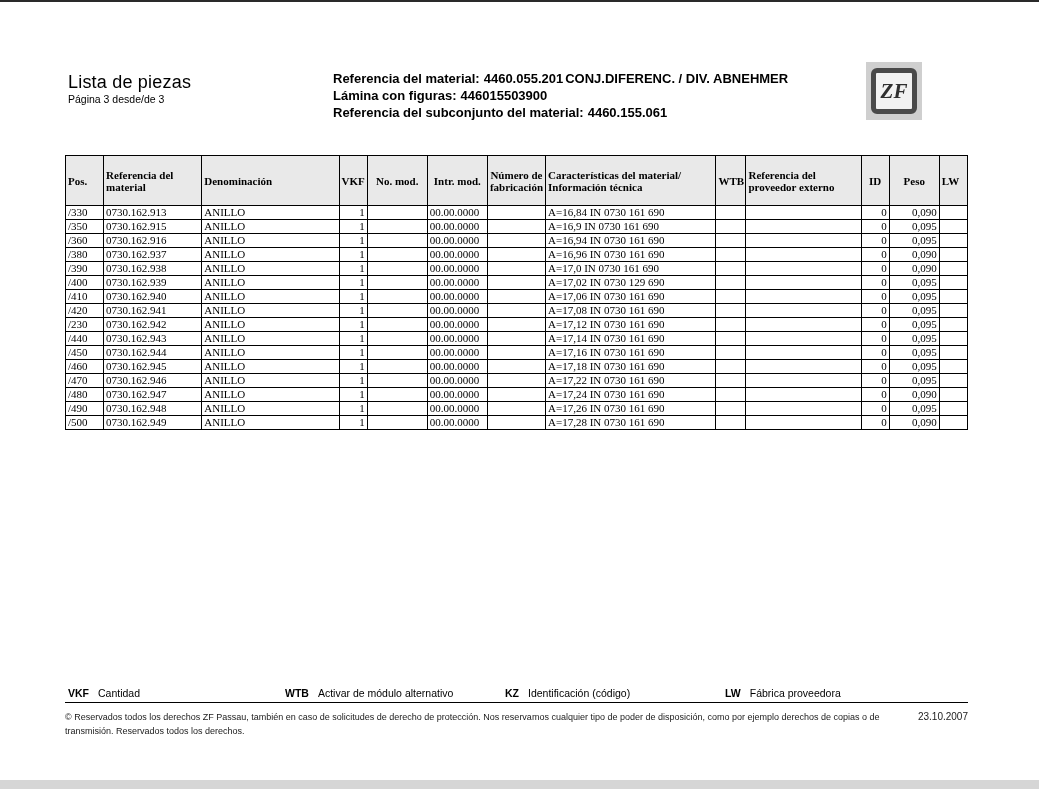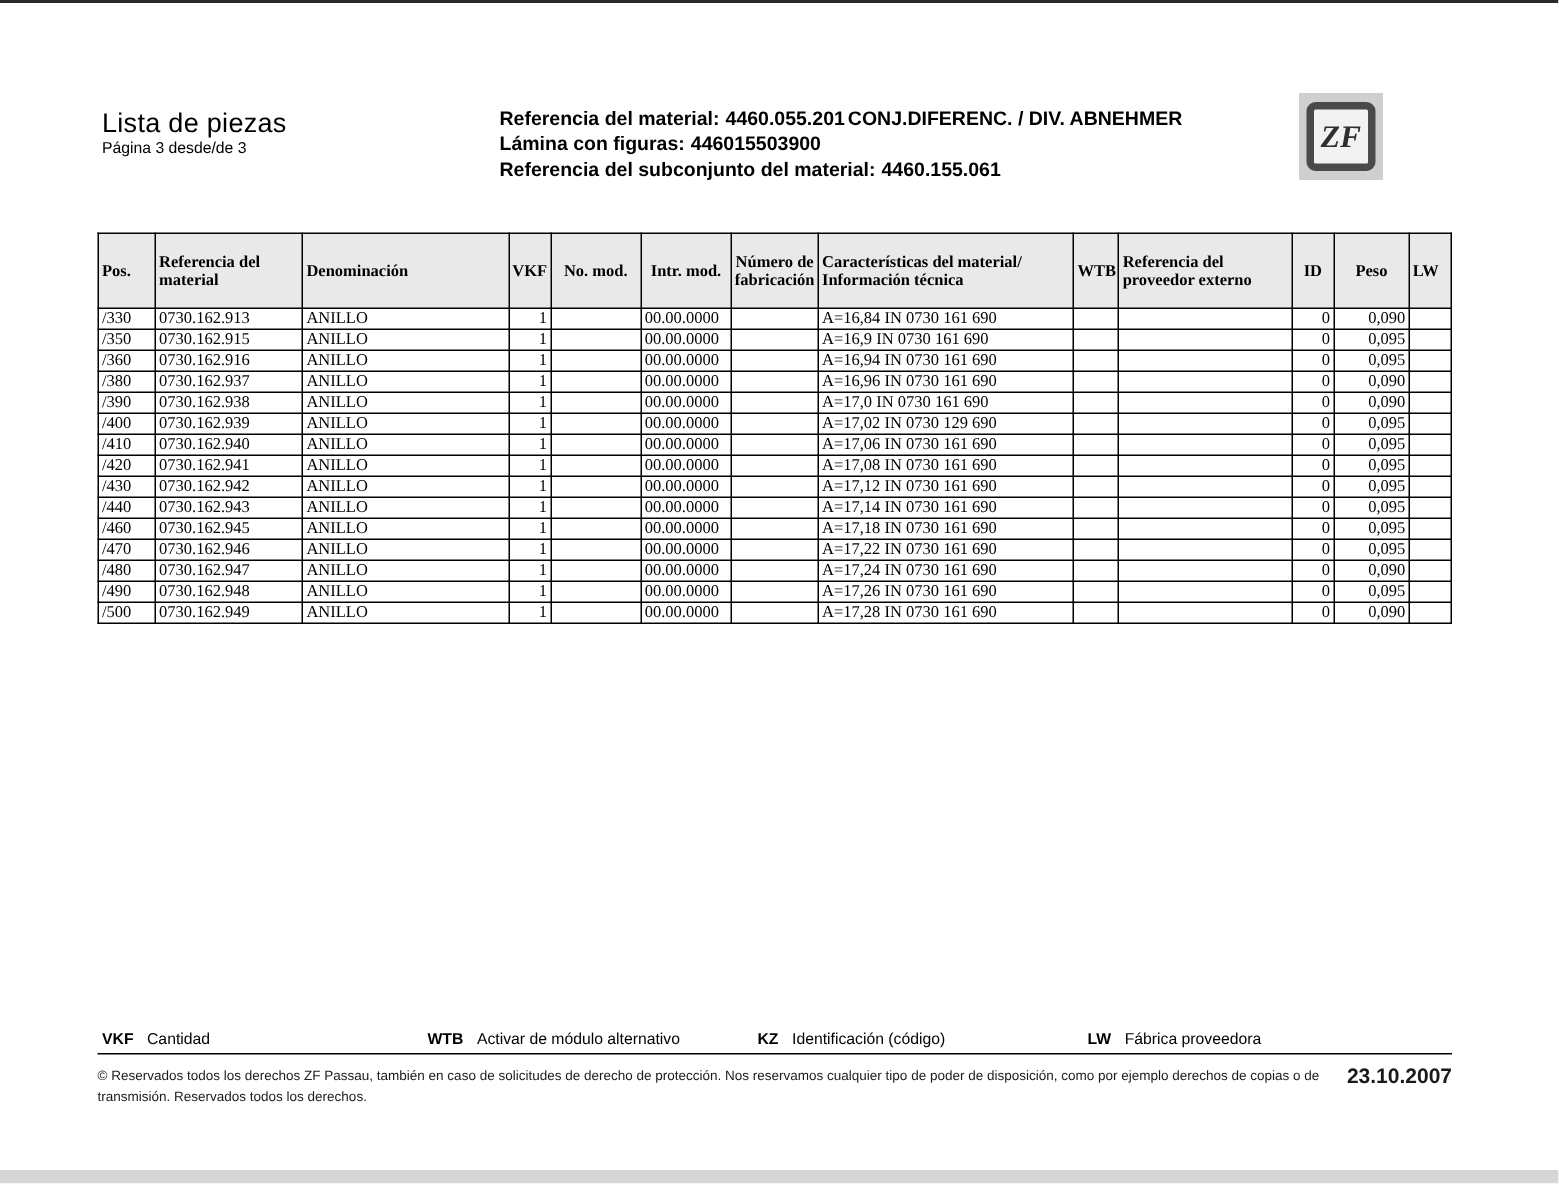--- a/index.html
+++ b/index.html
@@ -33,21 +33,21 @@
   .parts th.ta-c { text-align:center; }
   td.c-vkf, td.c-id, td.c-peso { text-align:right; }
 
   .legend { position:absolute; left:65px; top:687px; width:903px; height:16px; border-bottom:1px solid #000; font-size:10.5px; }
   .legend-item { position:absolute; top:0; white-space:nowrap; }
   .legend-key { font-weight:bold; margin-right:9px; }
   .li-0 { left:3px; } .li-1 { left:220px; } .li-2 { left:440px; } .li-3 { left:660px; }
 
   .copyright { position:absolute; left:65px; top:710px; width:903px; font-size:9px; line-height:14px; color:#1a1a1a; }
   .copy-text { display:inline-block; width:852px; }
-  .copy-date { position:absolute; right:0; top:0; font-weight:bold; font-size:14px; }
+  .copy-date { position:absolute; right:0; top:0; font-weight:normal; font-size:10px; }
 
   .watermark { position:absolute; left:988px; top:758px; font-size:19px; color:#a3a3a3; white-space:nowrap;margin-top:32px; }
 </style>
 </head>
 <body>
 
 <div class="top-edge"></div>
 
 <div class="doc-title">Lista de piezas</div>
 <div class="page-info">Página 3 desde/de 3</div>
@@ -216,21 +216,21 @@
         <td class="c-intr">00.00.0000</td>
         <td class="c-num"></td>
         <td class="c-char">A=17,08 IN 0730 161 690</td>
         <td class="c-wtb"></td>
         <td class="c-prov"></td>
         <td class="c-id">0</td>
         <td class="c-peso">0,095</td>
         <td class="c-lw"></td>
       </tr>
       <tr>
-        <td class="c-pos">/430</td>
+        <td class="c-pos">/230</td>
         <td class="c-ref">0730.162.942</td>
         <td class="c-den">ANILLO</td>
         <td class="c-vkf">1</td>
         <td class="c-nomod"></td>
         <td class="c-intr">00.00.0000</td>
         <td class="c-num"></td>
         <td class="c-char">A=17,12 IN 0730 161 690</td>
         <td class="c-wtb"></td>
         <td class="c-prov"></td>
         <td class="c-id">0</td>
@@ -239,20 +239,35 @@
       </tr>
       <tr>
         <td class="c-pos">/440</td>
         <td class="c-ref">0730.162.943</td>
         <td class="c-den">ANILLO</td>
         <td class="c-vkf">1</td>
         <td class="c-nomod"></td>
         <td class="c-intr">00.00.0000</td>
         <td class="c-num"></td>
         <td class="c-char">A=17,14 IN 0730 161 690</td>
+        <td class="c-wtb"></td>
+        <td class="c-prov"></td>
+        <td class="c-id">0</td>
+        <td class="c-peso">0,095</td>
+        <td class="c-lw"></td>
+      </tr>
+      <tr>
+        <td class="c-pos">/450</td>
+        <td class="c-ref">0730.162.944</td>
+        <td class="c-den">ANILLO</td>
+        <td class="c-vkf">1</td>
+        <td class="c-nomod"></td>
+        <td class="c-intr">00.00.0000</td>
+        <td class="c-num"></td>
+        <td class="c-char">A=17,16 IN 0730 161 690</td>
         <td class="c-wtb"></td>
         <td class="c-prov"></td>
         <td class="c-id">0</td>
         <td class="c-peso">0,095</td>
         <td class="c-lw"></td>
       </tr>
       <tr>
         <td class="c-pos">/460</td>
         <td class="c-ref">0730.162.945</td>
         <td class="c-den">ANILLO</td>

